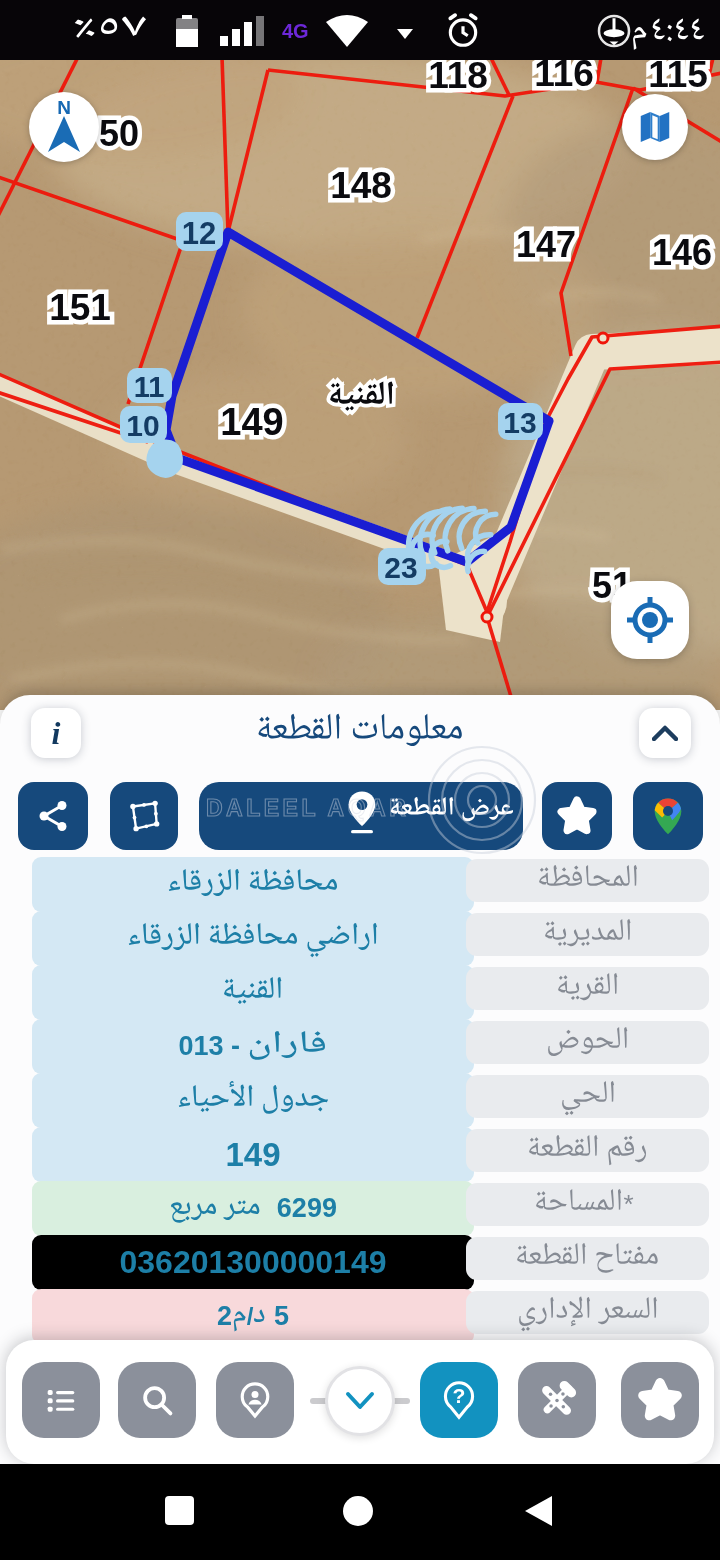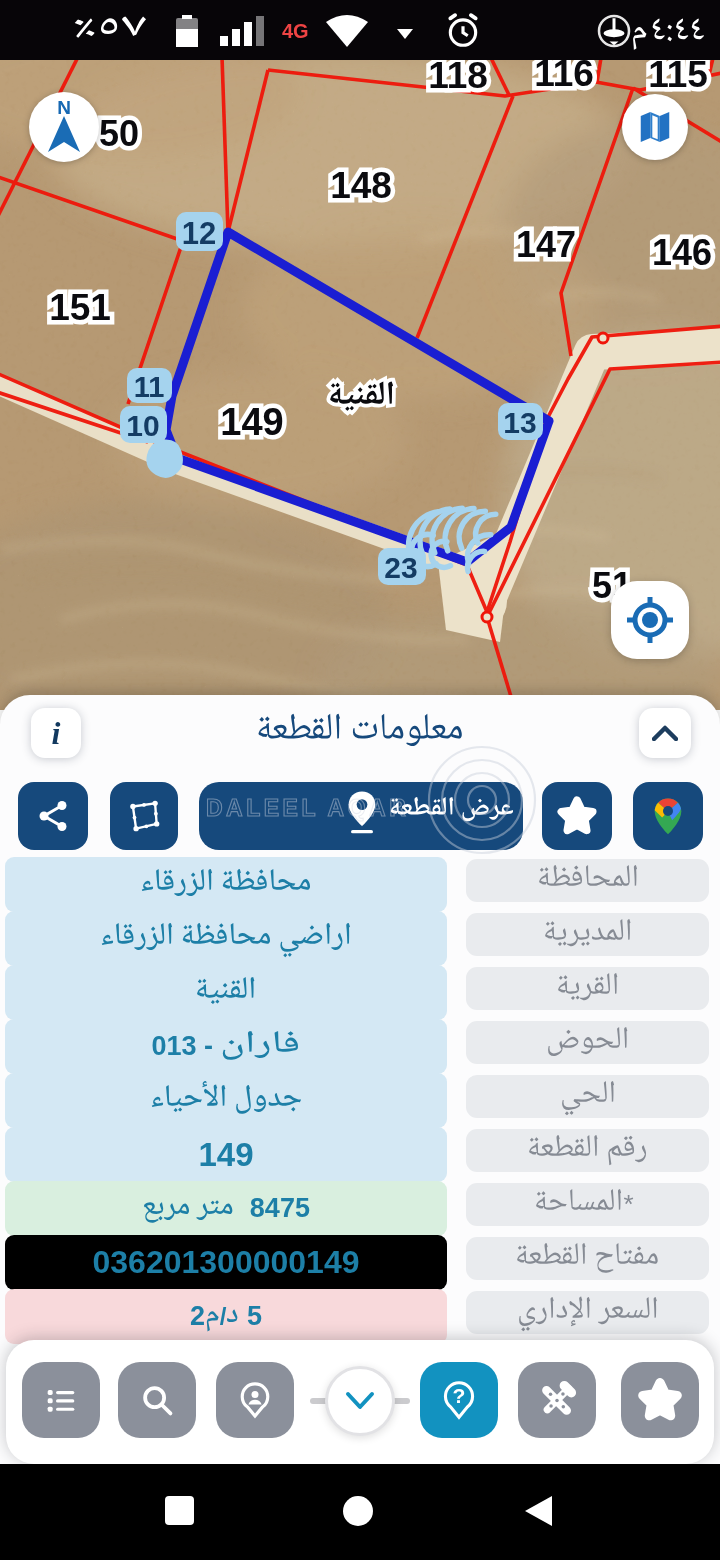--- a/index.html
+++ b/index.html
@@ -1,20 +1,20 @@
 <!DOCTYPE html>
 <html lang="ar"><head><meta charset="utf-8">
 <style>
 *{margin:0;padding:0;box-sizing:border-box}
 html,body{width:720px;height:1560px;overflow:hidden;background:#fff}
 body{font-family:"Liberation Sans",sans-serif;position:relative}
 .abs{position:absolute}
 .btn{position:absolute;border-radius:16px;background:#16497c;display:flex;align-items:center;justify-content:center}
 .wbtn{position:absolute;border-radius:14px;background:#fff;display:flex;align-items:center;justify-content:center;box-shadow:0 1px 10px rgba(40,50,70,.25)}
-.vcell{position:absolute;left:5px;width:442px;height:55px;border-radius:9px;background:#d4e8f4;display:flex;align-items:center;justify-content:center}
+.vcell{position:absolute;left:32px;width:442px;height:55px;border-radius:9px;background:#d4e8f4;display:flex;align-items:center;justify-content:center}
 .lcell{position:absolute;left:466px;width:243px;height:43px;border-radius:11px;background:#e9ebee;display:flex;align-items:center;justify-content:center}
 .num{color:#1d7fa7;font-weight:bold}
 .navbtn{position:absolute;top:1362px;width:78px;height:76px;border-radius:22px;background:#8b909b;display:flex;align-items:center;justify-content:center}
 </style></head>
 <body>
 
 <div class="abs" style="left:0;top:0;width:720px;height:60px;background:#070508"></div>
 
 <div class="abs" style="left:73px;top:9px"><svg style="height:42px" width="74" preserveAspectRatio="none" viewBox="0 -800 1348 1250">
       <path fill="#fff" d="M96 56Q71 36 59 2Q84 -51 116 -116Q149 -181 184 -252Q220 -322 255 -390Q291 -458 322 -515Q335 -507 342 -491Q350 -476 351 -460Q351 -446 345 -433Q316 -381 282 -315Q248 -249 214 -181Q179 -112 148 -51Q117 11 96 56ZM337 6Q316 -11 299 -23Q282 -35 266 -45Q251 -55 232 -64Q240 -78 247 -91Q254 -105 261 -117Q268 -130 276 -143Q283 -156 291 -169Q318 -153 337 -141Q356 -129 368 -118Q392 -98 392 -88Q392 -75 337 6ZM136 -317Q74 -363 31 -386Q40 -400 47 -413Q53 -426 61 -439Q67 -452 75 -464Q83 -477 91 -490Q117 -475 136 -463Q155 -451 167 -440Q191 -419 191 -410Q191 -395 136 -317Z M639 -54Q570 -54 540 -91Q509 -127 509 -204Q509 -249 521 -299Q532 -349 553 -395Q573 -442 600 -475Q638 -526 673 -526Q712 -526 741 -496Q771 -465 787 -407Q796 -378 800 -347Q804 -316 804 -283Q804 -231 796 -195Q788 -159 773 -137Q752 -102 716 -78Q681 -54 639 -54ZM651 -153Q680 -153 703 -167Q727 -181 742 -201Q756 -222 756 -240Q756 -290 742 -330Q729 -369 705 -393Q681 -416 651 -416Q632 -416 609 -386Q586 -356 571 -310Q555 -265 555 -232Q555 -153 651 -153Z M1096 -0Q1076 -65 1060 -114Q1044 -163 1028 -203Q1012 -244 994 -282Q977 -320 955 -363Q933 -407 903 -462Q895 -476 895 -490Q895 -514 911 -537Q927 -560 953 -576Q975 -543 1000 -488Q1026 -434 1050 -369Q1075 -305 1096 -240Q1117 -175 1129 -120Q1139 -179 1155 -243Q1172 -307 1192 -369Q1212 -432 1234 -485Q1255 -538 1276 -576L1330 -496Q1287 -413 1256 -340Q1224 -267 1201 -195Q1177 -124 1155 -43Q1139 -30 1124 -20Q1109 -10 1096 -0Z"></path>
@@ -26,21 +26,21 @@
     <rect x="1" y="14" width="22" height="18" fill="#fff"></rect>
   </svg>
 
 <svg class="abs" style="left:220px;top:16px" width="52" height="30" viewBox="0 0 52 30">
     <rect x="0" y="20" width="8" height="10" fill="#fff"></rect>
     <rect x="12" y="13" width="8" height="17" fill="#fff"></rect>
     <rect x="24" y="6" width="8" height="24" fill="#fff"></rect>
     <rect x="36" y="0" width="8" height="30" fill="#fff" opacity=".45"></rect>
   </svg>
 
-<div class="abs" style="left:282px;top:20px;color:#ef4444;font-size:20px;font-weight:bold">4G</div>
+<div class="abs" style="left:282px;top:20px;color:#6d28d9;font-size:20px;font-weight:bold">4G</div>
 
 <svg class="abs" style="left:324px;top:14px" width="46" height="34" viewBox="0 0 46 34">
     <path d="M23 33 L2 8 Q23 -6 44 8 Z" fill="#fff"></path>
   </svg>
 
 <svg class="abs" style="left:396px;top:28px" width="18" height="12" viewBox="0 0 18 12">
     <path d="M1 1 L17 1 L9 11 Z" fill="#fff"></path>
   </svg>
 
 <svg class="abs" style="left:444px;top:12px" width="38" height="38" viewBox="0 0 24 24" fill="none" stroke="#fff" stroke-width="2">
@@ -356,21 +356,21 @@
     <svg style="height:38.8px;" viewBox="0 -800 3887 1250">
       <path fill="#868b94" d="M460 0Q400 0 362 -23Q325 -46 319 -87L315 -108L279 -39Q243 -43 222 -46Q202 -48 189 -52Q176 -56 161 -62Q143 -69 122 -80Q100 -92 84 -106Q68 -119 68 -131Q68 -140 74 -158Q81 -177 90 -196Q98 -214 104 -224Q112 -238 129 -255Q155 -280 195 -306Q235 -331 278 -348L274 -375Q286 -386 298 -395Q310 -404 322 -412Q335 -420 347 -427Q349 -346 352 -265Q355 -184 356 -103Q403 -76 460 -76Q469 -76 469 -68V-8Q469 0 460 0ZM313 -120Q307 -159 300 -200Q294 -242 287 -283Q168 -243 117 -178Q144 -154 176 -142Q207 -130 242 -125Q259 -123 277 -122Q295 -121 313 -120ZM308 -468Q286 -485 270 -500Q253 -516 242 -530Q247 -535 263 -552Q279 -569 306 -597Q312 -591 328 -576Q343 -561 368 -537Q349 -507 308 -468ZM158 -454Q136 -472 119 -488Q102 -503 91 -515Q105 -528 121 -544Q137 -561 156 -583Q162 -576 177 -561Q192 -546 217 -523Q208 -508 193 -491Q178 -474 158 -454Z M453 0Q444 0 444 -9V-67Q444 -76 453 -76Q505 -76 548 -82Q590 -88 624 -100L606 -123Q587 -152 572 -171Q558 -190 549 -200Q540 -211 532 -220Q524 -228 516 -233L500 -223Q482 -243 482 -267Q482 -291 498 -308Q515 -326 540 -340Q566 -353 593 -361Q633 -374 678 -374Q721 -374 754 -358Q788 -341 807 -313Q827 -285 827 -249Q827 -202 802 -164Q778 -126 738 -94Q759 -85 793 -80Q827 -76 873 -76Q883 -76 883 -67V-9Q883 0 873 0Q805 0 758 -13Q710 -26 671 -54Q616 -26 565 -13Q514 0 453 0ZM683 -132Q717 -155 736 -180Q756 -205 756 -228Q756 -256 735 -274Q714 -292 681 -292Q650 -292 621 -284Q592 -277 563 -262Q581 -248 605 -222Q629 -197 659 -159Q664 -152 670 -146Q676 -139 683 -132Z M866 0Q858 0 858 -8V-68Q858 -76 866 -76Q888 -77 909 -77Q930 -77 952 -77Q968 -99 984 -120Q1000 -141 1016 -161Q1000 -251 988 -322Q976 -392 968 -446Q960 -499 956 -535Q951 -571 951 -592Q951 -625 966 -644Q982 -663 1017 -671Q1022 -652 1030 -627Q1037 -602 1053 -552L1027 -530Q1028 -513 1031 -484Q1034 -455 1038 -424Q1041 -392 1044 -367Q1046 -342 1047 -333Q1052 -283 1054 -251Q1056 -219 1057 -208Q1128 -286 1190 -328Q1253 -369 1299 -369Q1327 -369 1368 -346Q1410 -323 1443 -287Q1475 -250 1475 -223Q1475 -148 1405 -99Q1449 -76 1504 -76Q1512 -76 1512 -68V-8Q1512 0 1504 0Q1459 0 1414 -19Q1370 -38 1347 -66Q1279 -35 1158 -18Q1037 0 866 0ZM1008 -78Q1058 -80 1100 -83Q1143 -86 1179 -91Q1215 -96 1244 -102Q1274 -109 1297 -118Q1313 -124 1332 -132Q1352 -141 1376 -153Q1401 -165 1429 -179Q1410 -213 1385 -236Q1360 -260 1332 -273Q1304 -286 1274 -286Q1229 -286 1159 -231Q1089 -176 1008 -78Z M1496 0Q1487 0 1487 -9V-67Q1487 -76 1496 -76Q1524 -76 1545 -77Q1566 -78 1582 -80Q1545 -121 1545 -166Q1545 -183 1548 -204Q1551 -226 1555 -244Q1559 -263 1563 -270Q1580 -302 1605 -325Q1630 -348 1660 -361Q1689 -374 1721 -374Q1747 -374 1771 -349Q1795 -324 1810 -281Q1826 -239 1826 -195Q1826 -132 1783 -81Q1799 -79 1826 -78Q1853 -76 1890 -76Q1899 -76 1899 -68V-8Q1899 0 1890 0Q1766 0 1685 -32Q1651 -15 1606 -8Q1560 0 1496 0ZM1685 -103Q1742 -124 1787 -164Q1784 -189 1770 -219Q1757 -249 1740 -269Q1722 -289 1712 -289Q1693 -289 1669 -274Q1645 -258 1622 -232Q1598 -206 1582 -175Q1603 -151 1628 -133Q1654 -115 1685 -103ZM1770 -429Q1748 -446 1732 -462Q1715 -477 1704 -491Q1709 -496 1725 -513Q1741 -530 1768 -558Q1774 -552 1790 -537Q1805 -522 1830 -498Q1811 -468 1770 -429ZM1620 -415Q1598 -433 1581 -448Q1564 -464 1553 -476Q1567 -489 1583 -506Q1599 -522 1618 -544Q1624 -537 1639 -522Q1654 -507 1679 -484Q1670 -469 1655 -452Q1640 -435 1620 -415Z M1881 0Q1872 0 1872 -8V-68Q1872 -76 1881 -76Q1941 -76 1992 -103Q1989 -141 1986 -178Q1983 -215 1980 -251Q1971 -345 1962 -436Q1953 -527 1942 -615Q1956 -630 1972 -644Q1989 -658 2008 -671Q2011 -617 2015 -546Q2019 -476 2025 -388Q2030 -315 2032 -252Q2034 -188 2035 -135Q2035 -118 2025 -90Q2015 -61 2000 -35Q1991 -18 1961 -9Q1931 0 1881 0Z M2198 0Q2197 -88 2194 -168Q2192 -248 2188 -321Q2185 -394 2181 -459Q2177 -524 2171 -582Q2169 -609 2174 -627Q2180 -645 2196 -656Q2211 -666 2237 -671Q2241 -652 2250 -620Q2260 -587 2272 -552L2245 -529Q2249 -455 2250 -377Q2252 -299 2250 -209Q2249 -119 2244 -8Z M2652 305Q2648 248 2644 190Q2639 131 2632 70Q2627 22 2624 -19Q2621 -60 2621 -93Q2621 -99 2622 -106Q2624 -114 2626 -123Q2629 -132 2636 -150Q2644 -167 2656 -192Q2658 -197 2672 -208Q2686 -220 2706 -234Q2726 -248 2746 -262Q2767 -276 2783 -286Q2827 -312 2860 -326Q2894 -340 2915 -340Q2925 -340 2934 -332Q2943 -325 2952 -309Q2962 -293 2973 -268Q2984 -243 2997 -208Q3009 -174 3021 -149Q3033 -124 3043 -108Q3066 -76 3089 -76Q3100 -76 3100 -66V-11Q3100 0 3089 0Q3040 0 2998 -43L2986 0Q2917 0 2858 -15Q2800 -30 2764 -56Q2728 -83 2728 -117Q2728 -149 2747 -186Q2724 -170 2703 -155Q2682 -140 2663 -126Q2667 -84 2675 -24Q2683 35 2696 112Q2701 151 2707 190Q2713 229 2719 268Q2704 278 2688 288Q2671 297 2652 305ZM2979 -69Q2957 -104 2940 -157Q2922 -210 2917 -264Q2889 -250 2862 -228Q2834 -207 2812 -183Q2791 -159 2781 -138Q2846 -83 2979 -69Z M3082 0Q3073 0 3073 -9V-67Q3073 -76 3082 -76Q3190 -76 3264 -89Q3339 -102 3402 -130Q3400 -150 3396 -170Q3393 -189 3389 -208Q3358 -183 3321 -168Q3284 -153 3247 -153Q3203 -153 3175 -186Q3147 -220 3147 -270Q3147 -321 3164 -366Q3182 -411 3209 -437Q3223 -450 3239 -457Q3255 -464 3271 -464Q3323 -464 3363 -426Q3403 -389 3427 -321Q3438 -287 3444 -250Q3450 -214 3450 -174Q3450 -163 3448 -144Q3447 -126 3440 -106Q3432 -87 3415 -72Q3392 -56 3344 -39Q3297 -22 3230 -11Q3164 0 3082 0ZM3270 -229Q3320 -229 3376 -254Q3357 -315 3326 -347Q3295 -379 3256 -379Q3226 -379 3206 -352Q3185 -324 3185 -290Q3185 -259 3206 -244Q3226 -229 3270 -229ZM3341 -519Q3319 -536 3302 -552Q3286 -567 3275 -581Q3280 -586 3296 -603Q3312 -620 3339 -648Q3345 -642 3360 -627Q3376 -612 3401 -588Q3382 -558 3341 -519ZM3191 -505Q3169 -523 3152 -538Q3135 -554 3124 -566Q3138 -579 3154 -596Q3170 -612 3189 -634Q3195 -627 3210 -612Q3225 -597 3250 -574Q3241 -559 3226 -542Q3211 -525 3191 -505Z M3612 204Q3596 204 3572 195Q3547 186 3522 173Q3497 160 3481 148L3494 115Q3522 120 3546 123Q3569 126 3589 126Q3664 126 3718 81Q3771 36 3799 -49Q3792 -65 3784 -80Q3777 -96 3768 -112Q3734 -173 3718 -210Q3702 -246 3702 -271Q3702 -297 3717 -312Q3732 -328 3760 -341Q3764 -325 3772 -302Q3780 -279 3789 -256Q3798 -232 3805 -212Q3818 -177 3827 -143Q3836 -109 3836 -81Q3836 -3 3806 64Q3777 130 3726 167Q3674 204 3612 204Z"></path>
     </svg>
   </div>
 
 <div class="vcell" style="top:1181px;background:#d9efdf">
     <svg style="height:37.5px;" viewBox="0 -800 3059 1250">
       <path fill="#1d7fa7" d="M344 291Q271 291 217 264Q163 238 135 191Q109 148 109 93Q109 54 119 23Q130 -9 155 -39Q179 -69 220 -102Q215 -108 209 -115Q203 -122 198 -130Q182 -153 167 -172Q152 -192 140 -204Q132 -214 123 -222Q115 -231 107 -237L90 -226Q68 -250 68 -277Q68 -301 84 -319Q100 -337 126 -351Q152 -365 182 -374Q226 -388 269 -388Q313 -388 348 -371Q383 -353 404 -324Q425 -295 425 -258Q425 -217 402 -181Q380 -145 332 -109Q359 -100 393 -96Q428 -93 483 -93Q493 -93 493 -84V-12Q493 -3 483 -3Q430 -3 391 -8Q352 -14 321 -27Q290 -40 259 -63Q202 -25 176 10Q150 45 150 86Q150 142 198 171Q247 199 348 199Q378 199 404 197Q431 195 462 188Q494 181 538 168L553 205Q500 237 462 256Q425 275 398 283Q370 291 344 291ZM276 -144Q296 -159 309 -172Q323 -186 330 -196Q343 -216 343 -236Q343 -263 323 -280Q304 -297 272 -297Q243 -297 216 -290Q188 -283 159 -269Q166 -262 175 -255Q184 -247 193 -237Q205 -226 219 -209Q233 -193 251 -171Z M477 -3Q469 -3 469 -11V-85Q469 -93 477 -93Q524 -93 573 -103Q621 -113 654 -127Q646 -150 635 -178Q624 -206 614 -233Q604 -256 598 -272Q593 -289 593 -298Q593 -321 614 -346Q634 -371 667 -388Q670 -369 677 -336Q684 -304 692 -261Q700 -229 703 -205Q706 -182 706 -166Q706 -149 696 -119Q686 -90 669 -58Q578 -3 477 -3ZM619 212Q573 176 545 144Q570 119 588 101Q605 82 617 69Q631 84 648 101Q665 118 685 136Q674 153 657 172Q640 191 619 212Z M860 201Q846 201 822 192Q799 182 773 168Q748 153 727 137L741 101Q769 106 793 110Q817 113 838 113Q913 113 966 70Q1018 28 1045 -52Q1038 -68 1030 -83Q1022 -99 1013 -114Q992 -150 978 -177Q963 -204 955 -223Q944 -251 944 -273Q944 -300 961 -320Q979 -340 1010 -355Q1014 -340 1019 -323Q1024 -307 1031 -289Q1046 -250 1056 -220Q1066 -191 1071 -171Q1077 -153 1081 -138Q1084 -124 1085 -113Q1119 -93 1162 -93Q1170 -93 1170 -85V-11Q1170 -3 1162 -3Q1118 -3 1083 -25Q1072 43 1040 94Q1009 145 963 173Q916 201 860 201Z M1514 0Q1473 0 1428 -7Q1384 -15 1343 -28Q1302 -41 1270 -59Q1247 -29 1219 -16Q1192 -3 1153 -3Q1145 -3 1145 -11V-85Q1145 -93 1153 -93Q1192 -93 1219 -111Q1247 -130 1266 -167Q1282 -197 1292 -218Q1303 -239 1312 -255Q1321 -271 1333 -286Q1358 -320 1382 -334Q1407 -349 1436 -349Q1467 -349 1498 -312Q1529 -276 1548 -218Q1568 -161 1568 -107Q1568 -78 1554 -50Q1541 -22 1514 0ZM1488 -87Q1486 -130 1474 -170Q1461 -211 1445 -232Q1433 -250 1420 -250Q1388 -250 1361 -214Q1353 -203 1342 -183Q1330 -164 1315 -134Q1349 -117 1392 -105Q1436 -93 1488 -87Z M1944 201Q1930 201 1906 192Q1883 182 1857 168Q1832 153 1811 137L1825 101Q1853 106 1877 110Q1901 113 1922 113Q1997 113 2050 70Q2102 28 2129 -52Q2122 -68 2114 -83Q2106 -99 2097 -114Q2076 -150 2062 -177Q2047 -204 2039 -223Q2028 -251 2028 -273Q2028 -300 2045 -320Q2063 -340 2094 -355Q2098 -340 2103 -323Q2108 -307 2115 -289Q2130 -250 2140 -220Q2150 -191 2155 -171Q2161 -153 2165 -138Q2168 -124 2169 -113Q2203 -93 2246 -93Q2254 -93 2254 -85V-11Q2254 -3 2246 -3Q2202 -3 2167 -25Q2156 43 2124 94Q2093 145 2047 173Q2000 201 1944 201Z M2237 -3Q2229 -3 2229 -11V-85Q2229 -93 2237 -93Q2294 -93 2337 -97Q2379 -102 2399 -115Q2413 -123 2427 -145Q2440 -167 2465 -215Q2474 -231 2483 -236Q2492 -242 2504 -242Q2520 -242 2534 -232Q2527 -215 2518 -193Q2508 -171 2500 -152Q2492 -134 2487 -127Q2518 -109 2546 -101Q2574 -93 2606 -93Q2614 -93 2614 -85V-11Q2614 -3 2606 -3Q2519 -3 2452 -65L2439 -46Q2428 -34 2398 -24Q2367 -14 2325 -8Q2283 -3 2237 -3ZM2504 -329Q2482 -346 2465 -362Q2449 -377 2437 -391Q2446 -400 2462 -417Q2479 -435 2502 -459Q2509 -452 2524 -437Q2540 -422 2564 -399Q2542 -366 2504 -329ZM2359 -315Q2337 -333 2320 -348Q2303 -364 2291 -377Q2306 -391 2323 -408Q2339 -425 2357 -445Q2364 -437 2379 -422Q2395 -406 2419 -384Q2408 -368 2393 -351Q2378 -334 2359 -315Z M2958 0Q2917 0 2872 -7Q2828 -15 2787 -28Q2746 -41 2714 -59Q2691 -29 2663 -16Q2636 -3 2597 -3Q2589 -3 2589 -11V-85Q2589 -93 2597 -93Q2636 -93 2663 -111Q2691 -130 2710 -167Q2726 -197 2736 -218Q2747 -239 2756 -255Q2765 -271 2777 -286Q2802 -320 2826 -334Q2851 -349 2880 -349Q2911 -349 2942 -312Q2973 -276 2992 -218Q3012 -161 3012 -107Q3012 -78 2998 -50Q2985 -22 2958 0ZM2932 -87Q2930 -130 2918 -170Q2905 -211 2889 -232Q2877 -250 2864 -250Q2832 -250 2805 -214Q2797 -203 2786 -183Q2774 -164 2759 -134Q2793 -117 2836 -105Q2880 -93 2932 -87Z"></path>
     </svg>
     <span style="width:16px"></span>
-    <span class="num" style="font-size:27px">8475</span>
+    <span class="num" style="font-size:27px">6299</span>
   </div>
 
 <div class="lcell" style="top:1183px">
     <svg style="height:38.8px;" viewBox="0 -800 2867 1250">
       <path fill="#868b94" d="M460 0Q400 0 362 -23Q325 -46 319 -87L315 -108L279 -39Q243 -43 222 -46Q202 -48 189 -52Q176 -56 161 -62Q143 -69 122 -80Q100 -92 84 -106Q68 -119 68 -131Q68 -140 74 -158Q81 -177 90 -196Q98 -214 104 -224Q112 -238 129 -255Q155 -280 195 -306Q235 -331 278 -348L274 -375Q286 -386 298 -395Q310 -404 322 -412Q335 -420 347 -427Q349 -346 352 -265Q355 -184 356 -103Q403 -76 460 -76Q469 -76 469 -68V-8Q469 0 460 0ZM313 -120Q307 -159 300 -200Q294 -242 287 -283Q168 -243 117 -178Q144 -154 176 -142Q207 -130 242 -125Q259 -123 277 -122Q295 -121 313 -120ZM308 -468Q286 -485 270 -500Q253 -516 242 -530Q247 -535 263 -552Q279 -569 306 -597Q312 -591 328 -576Q343 -561 368 -537Q349 -507 308 -468ZM158 -454Q136 -472 119 -488Q102 -503 91 -515Q105 -528 121 -544Q137 -561 156 -583Q162 -576 177 -561Q192 -546 217 -523Q208 -508 193 -491Q178 -474 158 -454Z M452 0Q444 0 444 -8V-68Q444 -76 452 -76Q526 -76 584 -82Q641 -89 683 -102Q750 -125 782 -136Q815 -146 839 -150Q820 -160 800 -172Q781 -185 762 -200Q722 -232 696 -244Q671 -256 645 -256Q614 -256 593 -248Q572 -240 535 -217Q528 -225 524 -234Q521 -244 521 -256Q521 -294 554 -317Q587 -340 641 -340Q673 -340 706 -326Q738 -313 781 -281Q834 -243 870 -224Q907 -204 944 -196Q963 -192 990 -190Q1018 -187 1054 -187L1015 -114Q999 -116 978 -118Q958 -119 935 -119Q912 -119 892 -115Q871 -111 844 -99Q816 -87 771 -64Q734 -45 702 -32Q671 -20 636 -13Q602 -6 558 -3Q514 0 452 0Z M1350 0Q1311 0 1280 -10Q1249 -21 1230 -40Q1211 -60 1208 -87Q1205 -116 1202 -150Q1198 -184 1194 -227Q1190 -270 1186 -326Q1181 -381 1176 -452Q1171 -524 1164 -615Q1178 -629 1195 -644Q1212 -658 1232 -671Q1235 -593 1236 -517Q1236 -441 1238 -356Q1239 -272 1243 -169L1246 -102Q1269 -89 1296 -82Q1322 -76 1350 -76Q1358 -76 1358 -68V-8Q1358 0 1350 0Z M1567 0Q1539 0 1502 -9Q1465 -18 1445 -31Q1431 -17 1403 -8Q1375 0 1341 0Q1333 0 1333 -8V-68Q1333 -76 1341 -76Q1369 -76 1388 -81Q1406 -86 1422 -99Q1439 -113 1448 -126Q1456 -140 1475 -171Q1480 -179 1488 -183Q1495 -187 1506 -187Q1520 -187 1530 -180Q1515 -142 1504 -120Q1494 -97 1489 -89Q1497 -85 1522 -80Q1546 -76 1578 -76Q1601 -76 1620 -79Q1640 -82 1656 -86Q1663 -97 1672 -124Q1680 -151 1689 -179Q1698 -207 1704 -220Q1713 -240 1721 -246Q1729 -252 1744 -252Q1758 -252 1768 -245Q1761 -229 1748 -193Q1736 -157 1716 -91Q1731 -84 1742 -82Q1753 -79 1769 -79Q1795 -79 1824 -89Q1829 -95 1836 -113Q1843 -131 1853 -161Q1861 -186 1870 -208Q1879 -230 1888 -245Q1892 -253 1900 -256Q1908 -260 1919 -260Q1933 -260 1943 -253Q1936 -237 1924 -202Q1911 -166 1893 -111Q1928 -92 1953 -84Q1978 -76 2012 -76Q2021 -76 2021 -68V-8Q2021 0 2012 0Q1973 0 1934 -15Q1896 -30 1870 -54Q1867 -47 1864 -40Q1861 -34 1856 -27Q1849 -15 1822 -8Q1795 0 1768 0Q1722 0 1688 -25Q1681 -16 1660 -10Q1639 -5 1614 -3Q1588 -1 1567 0Z M2319 0Q2271 0 2228 -8Q2185 -15 2145 -30Q2097 -12 2066 -6Q2036 0 2004 0Q1996 0 1996 -8V-68Q1996 -76 2004 -76Q2021 -76 2037 -79Q2053 -82 2069 -86Q2065 -94 2064 -102Q2062 -109 2062 -117Q2062 -145 2076 -180Q2090 -215 2114 -248Q2137 -282 2166 -305Q2210 -340 2249 -340Q2266 -340 2279 -320Q2292 -301 2305 -271Q2312 -257 2318 -241Q2324 -225 2330 -208Q2342 -174 2356 -145Q2370 -116 2386 -96Q2403 -76 2423 -76Q2434 -76 2434 -66V-11Q2434 0 2423 0Q2373 0 2332 -44ZM2313 -69Q2291 -101 2274 -153Q2257 -205 2251 -263Q2226 -252 2198 -230Q2170 -209 2148 -184Q2125 -159 2114 -137Q2147 -110 2196 -93Q2246 -76 2313 -69Z M2416 0Q2407 0 2407 -8V-68Q2407 -76 2416 -76Q2476 -76 2527 -103Q2524 -141 2521 -178Q2518 -215 2515 -251Q2506 -345 2497 -436Q2488 -527 2477 -615Q2491 -630 2508 -644Q2524 -658 2543 -671Q2546 -617 2550 -546Q2554 -476 2560 -388Q2565 -315 2567 -252Q2569 -188 2570 -135Q2570 -118 2560 -90Q2550 -61 2535 -35Q2526 -18 2496 -9Q2466 0 2416 0Z M2733 0Q2732 -88 2730 -168Q2727 -248 2724 -321Q2720 -394 2716 -459Q2712 -524 2706 -582Q2704 -609 2710 -627Q2715 -645 2730 -656Q2746 -666 2772 -671Q2776 -652 2786 -620Q2795 -587 2807 -552L2780 -529Q2784 -455 2786 -377Q2787 -299 2786 -209Q2784 -119 2779 -8Z"></path>
     </svg>
     <span style="color:#868b94;font-size:26px;margin-right:7px">*</span>
   </div>
 
 <div class="vcell" style="top:1235px;background:#000000">

